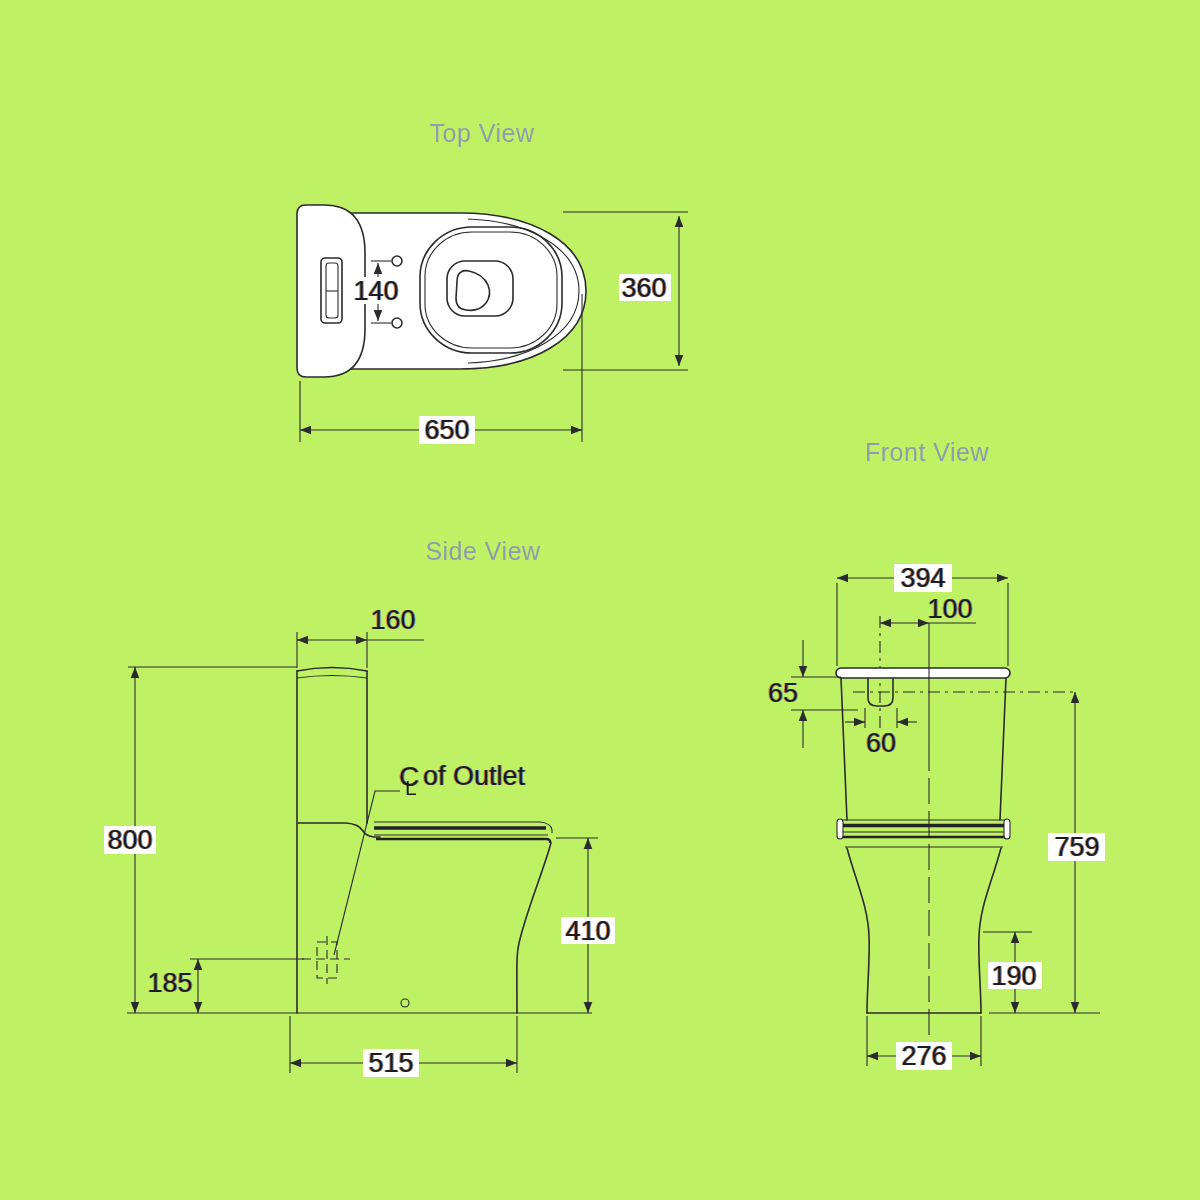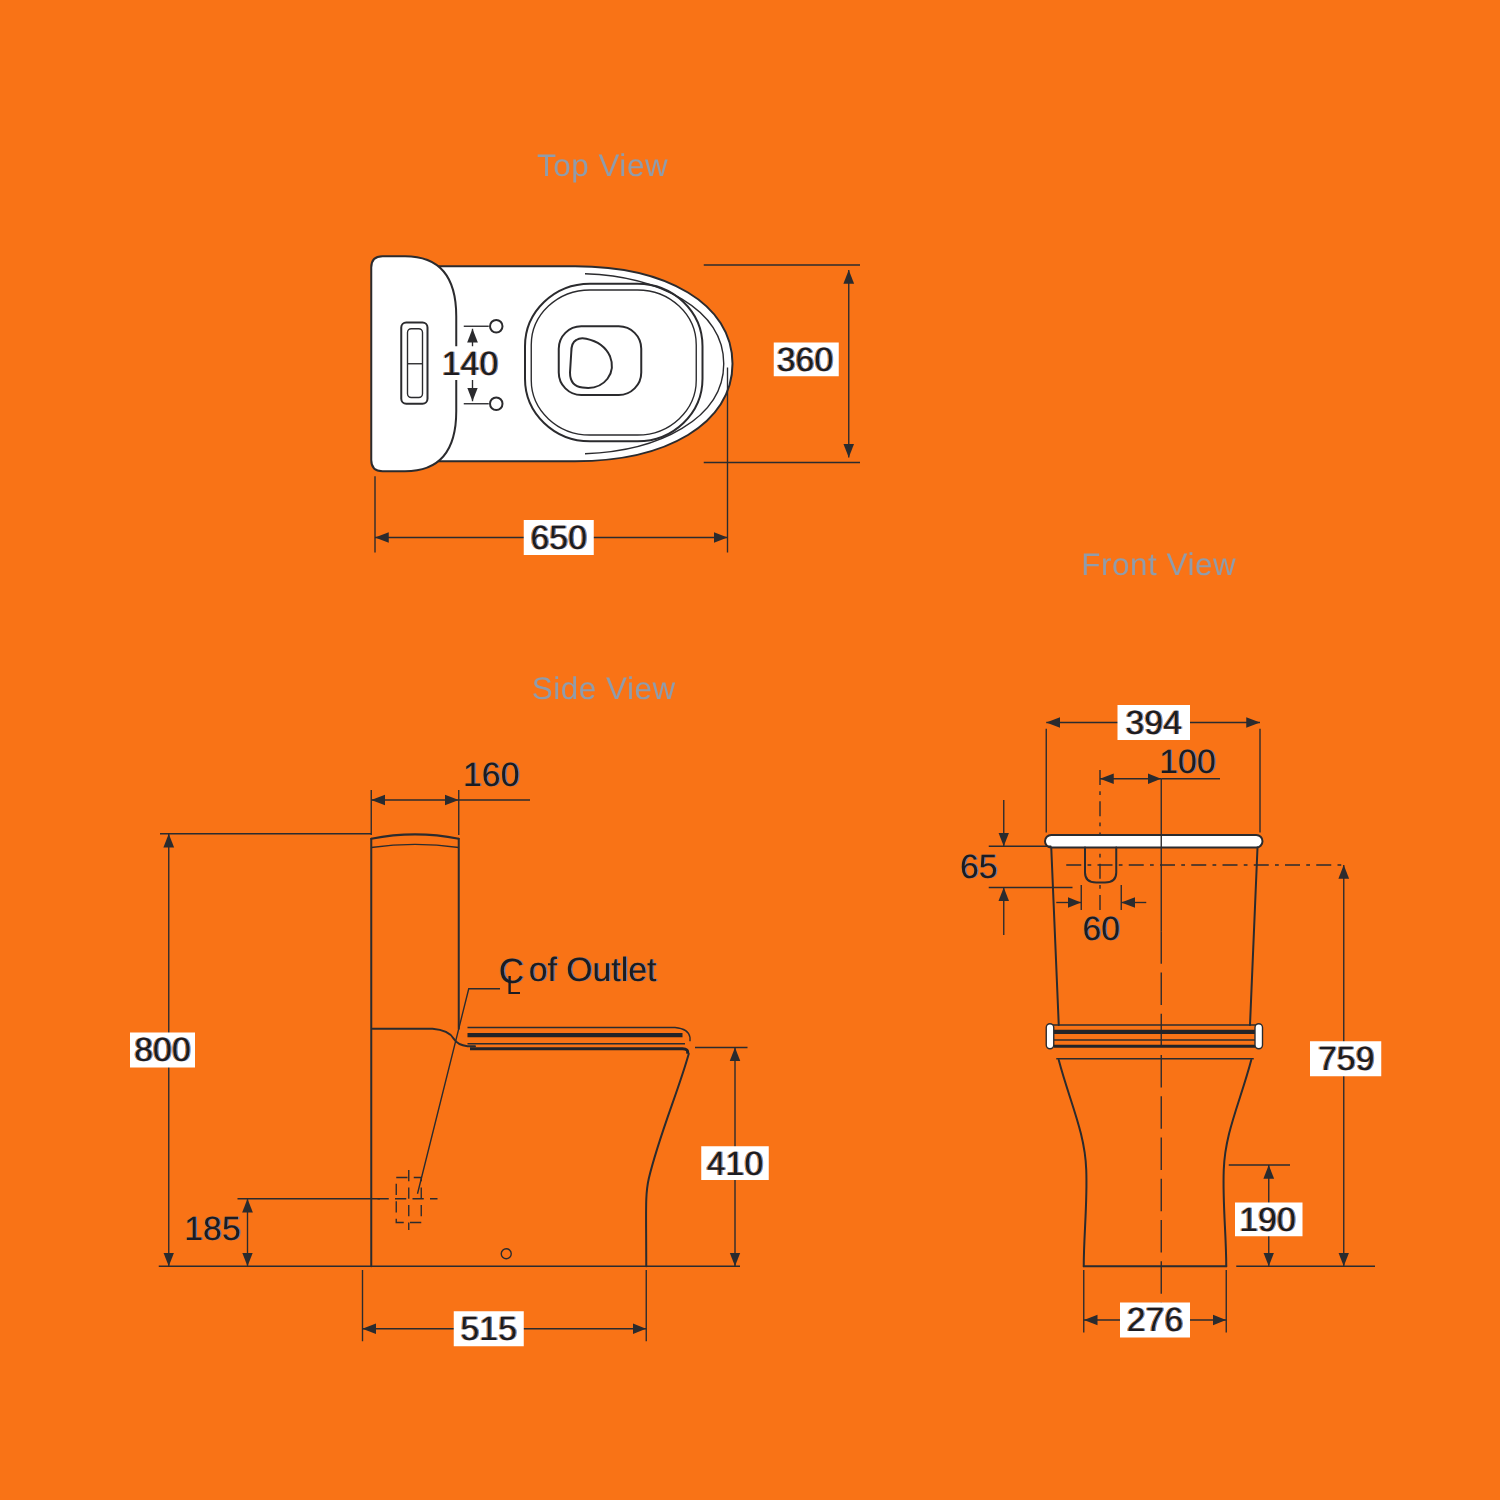--- a/index.html
+++ b/index.html
@@ -1,16 +1,16 @@
 <!DOCTYPE html>
 <html><head>
 <meta charset="utf-8">
 <style>
   html,body{margin:0;padding:0;background:#ffffff;}
-  .stage{width:1200px;height:1200px;position:relative;background:#f97316;font-family:"Liberation Sans",sans-serif;}
+  .stage{width:1200px;height:1200px;position:relative;background:#bef264;font-family:"Liberation Sans",sans-serif;}
   svg{display:block;}
   .ln{stroke:#2b2b2e;stroke-width:1.6;fill:none;stroke-linecap:round;stroke-linejoin:round;}
   .lnthin{stroke:#2b2b2e;stroke-width:1.1;fill:none;}
   .lnth3{stroke:#232327;stroke-width:3.4;fill:none;}
   .lnth2{stroke:#232327;stroke-width:2.4;fill:none;}
   .white{fill:#ffffff;}
   .dim{font-family:"Liberation Sans",sans-serif;font-size:27px;fill:#1b1b22;
        text-shadow:-1px 0 0 rgba(221,122,34,.85),1px 0 0 rgba(62,122,204,.8);}
   .dimsm{font-family:"Liberation Sans",sans-serif;font-size:21px;fill:#1b1b22;}
   .vtitle{font-family:"Liberation Sans",sans-serif;font-size:25px;fill:#8f9cac;letter-spacing:.5px;}

